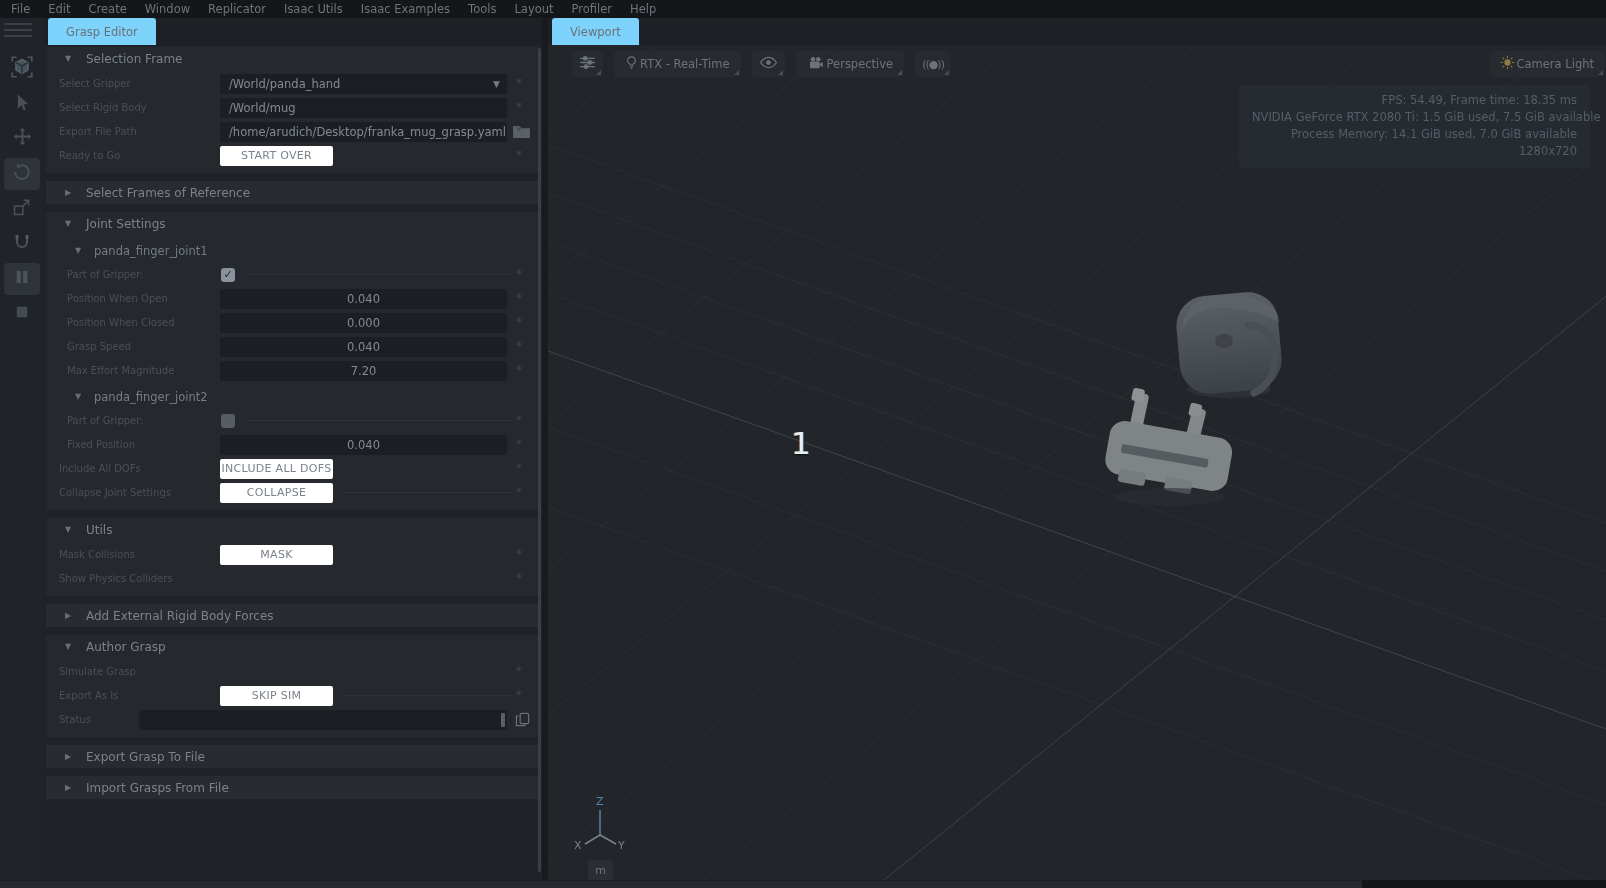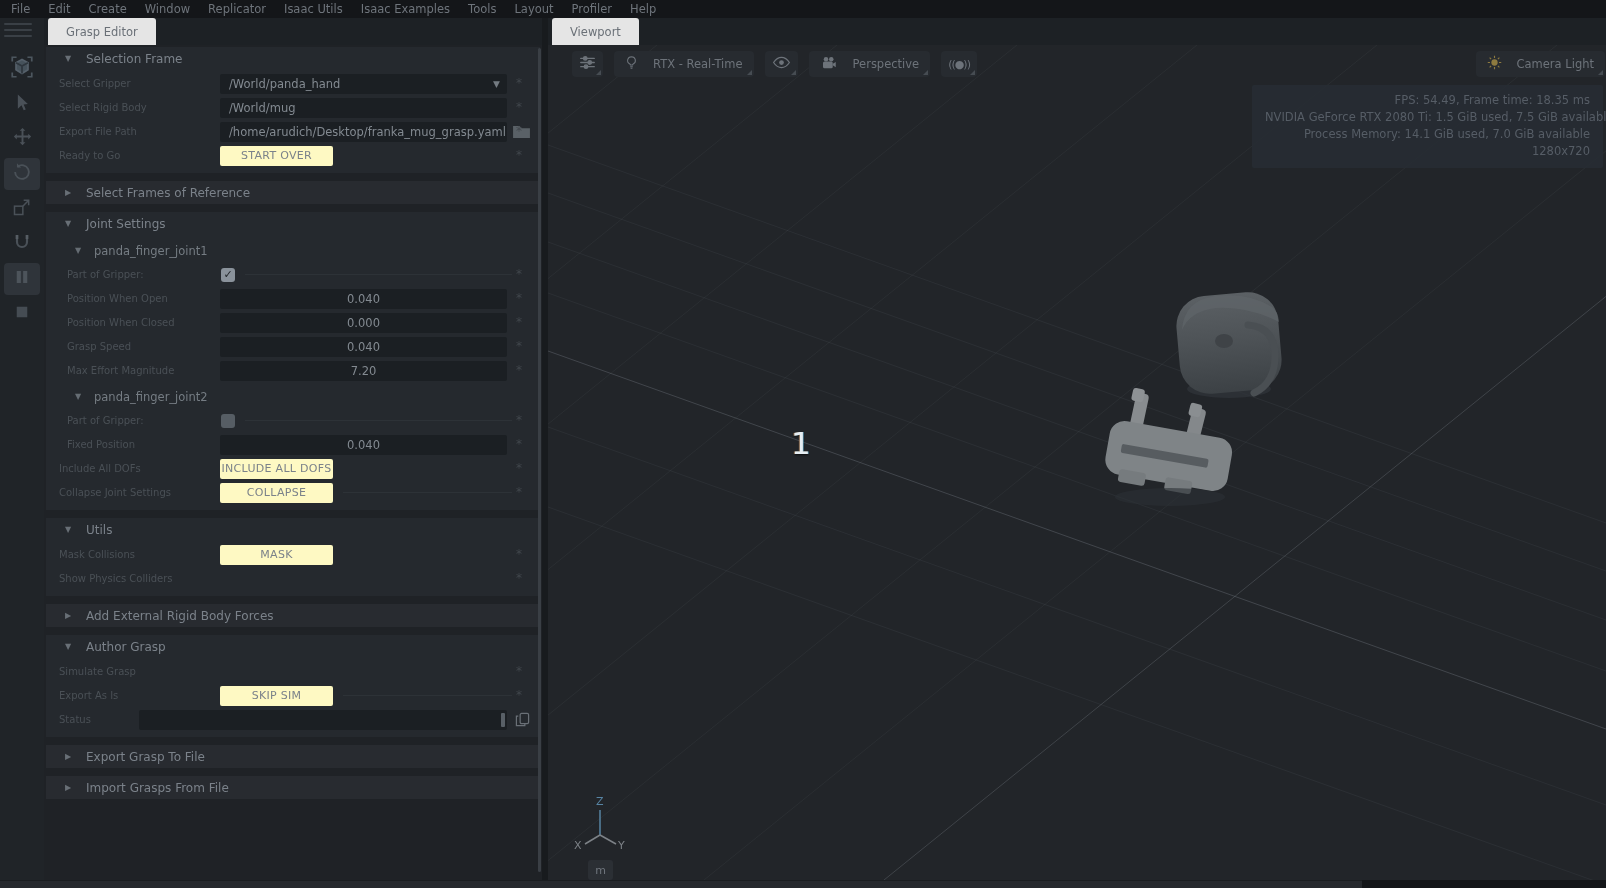--- a/index.html
+++ b/index.html
@@ -22,64 +22,64 @@
     border-radius:4px; }
   .tool.active { background:#2f343a; }
 
   .panel-wrap { width:498px; height:100%; flex:none; position:relative; background:#1f2226; }
   .splitter { width:6px; height:100%; background:#181b1e; flex:none; }
   .vp-wrap { flex:1; height:100%; position:relative; background:#1d2024; }
 
   
   .tabbar { height:27px; background:#1d2125; display:flex; align-items:flex-end; }
   .tab { height:27px; padding:0 18px; display:flex; align-items:center; font-size:11.5px;
-    color:#6a7077; background:#e5e5e5; border-top-left-radius:3px; border-top-right-radius:3px; margin-left:4px; }
+    color:#6a7077; background:#7dd3fc; border-top-left-radius:3px; border-top-right-radius:3px; margin-left:4px; }
 
   
   .panel { position:absolute; left:0; top:27px; right:0; bottom:0; background:#1f2226; overflow:hidden; padding-top:2px; }
   .vscroll { position:absolute; right:1px; top:30px; bottom:8px; width:3px; background:#3a3f45; border-radius:2px; }
   .section { background:#25292e; margin:0 2px 8px 2px; padding-bottom:4px; }
   .section.collapsed { padding-bottom:0; background:#282b30; }
   .sec-head { height:23px; display:flex; align-items:center; color:#7b828a; font-size:12px; }
   .sec-head .tri { width:10px; font-size:8px; color:#686f76; margin-left:19px; margin-right:11px; }
   .sub-head { height:21px; display:flex; align-items:center; color:#757c83; font-size:11.5px; margin-top:5px; }
   .sub-head .tri { width:10px; font-size:8px; color:#656c73; margin-left:29px; margin-right:9px; }
 
   .row { position:relative; height:21px; margin:3px 0; display:flex; align-items:center; }
   .lbl { width:174px; padding-left:13px; color:#4a5056; font-size:10px; white-space:nowrap; overflow:hidden; flex:none; }
   .row.indent .lbl { padding-left:21px; }
   .ctrl { position:relative; display:flex; align-items:center; height:21px; flex:1; }
   .field { width:287px; height:20px; background:#1b1f23; border-radius:2px; color:#838a91; font-size:11.5px;
     display:flex; align-items:center; padding:0 9px; position:relative; }
   .field.center { justify-content:center; }
   .field .chev { position:absolute; right:7px; font-size:9px; color:#747b82; }
-  .pbtn { width:113px; height:20px; background:#fef9c3; border-radius:2px; color:#7b828a; font-size:11px;
+  .pbtn { width:113px; height:20px; background:#ffffff; border-radius:2px; color:#7b828a; font-size:11px;
     display:flex; align-items:center; justify-content:center; letter-spacing:.3px; white-space:nowrap; }
   .cb { width:14px; height:14px; border-radius:3px; margin-left:1px; background:#565d64;
     display:flex; align-items:center; justify-content:center; font-size:11px; color:#22262a; }
   .cb.checked { background:#8a929b; }
   .rail { height:1px; background:#2d3237; flex:1; margin:0 28px 0 10px; }
   .ast { position:absolute; left:470px; top:3px; color:#41464c; font-size:12px; }
   .folderbtn { margin-left:5px; display:flex; align-items:center; }
   .status-field { width:368px; }
   .status-field .nub { position:absolute; right:2px; top:3px; width:4px; height:14px; background:#596067; border-radius:1px; }
   .copybtn { margin-left:8px; display:flex; align-items:center; }
 
   
   .viewport { position:absolute; left:0; top:27px; right:0; bottom:0; background:#222529; overflow:hidden; }
   .scene { position:absolute; inset:0; }
   .vp-toolbar { position:absolute; left:24px; top:6px; display:flex; gap:11px; }
   .vbtn { position:relative; height:26px; background:#272b30; border-radius:4px; color:#6d737a; font-size:11.5px;
-    display:flex; align-items:center; gap:15px; padding:0 11px; }
+    display:flex; align-items:center; gap:2px; padding:0 11px; }
   .vbtn.iconic { padding:0 7px; }
   .vbtn::after { content:''; position:absolute; right:2px; bottom:2px;
     border-left:5px solid transparent; border-bottom:5px solid #464c52; }
   .vbtn .bcast { font-size:11px; letter-spacing:-1px; color:#6d737a; }
   .camlight { position:absolute; right:1px; top:6px; }
-  .stats { position:absolute; right:3px; top:40px; width:351px; background:rgba(39,44,51,.88); border-radius:2px;
+  .stats { position:absolute; right:16px; top:40px; width:351px; background:rgba(39,44,51,.88); border-radius:2px;
     padding:7px 13px 8px 13px; text-align:right; }
   .stats div { color:#565d66; font-size:11.5px; line-height:17px; white-space:nowrap; }
   .marker { position:absolute; left:243px; top:380px; color:#e6eef3; font-size:31px; font-weight:500;
     text-shadow:-1px 0 rgba(230,160,90,.45), 1px 0 rgba(120,215,255,.45), 0 1px 2px rgba(0,0,0,.7); }
   .unit-btn { position:absolute; left:40px; top:815px; width:25px; height:20px; background:#2b2f34; border-radius:3px;
     color:#6f757d; font-size:11px; display:flex; align-items:center; justify-content:center; }
 
   .bottombar { position:absolute; left:0; top:880px; width:100%; height:8px; background:#26292d; border-top:1px solid #1a1d20; }
 </style>
 </head>

